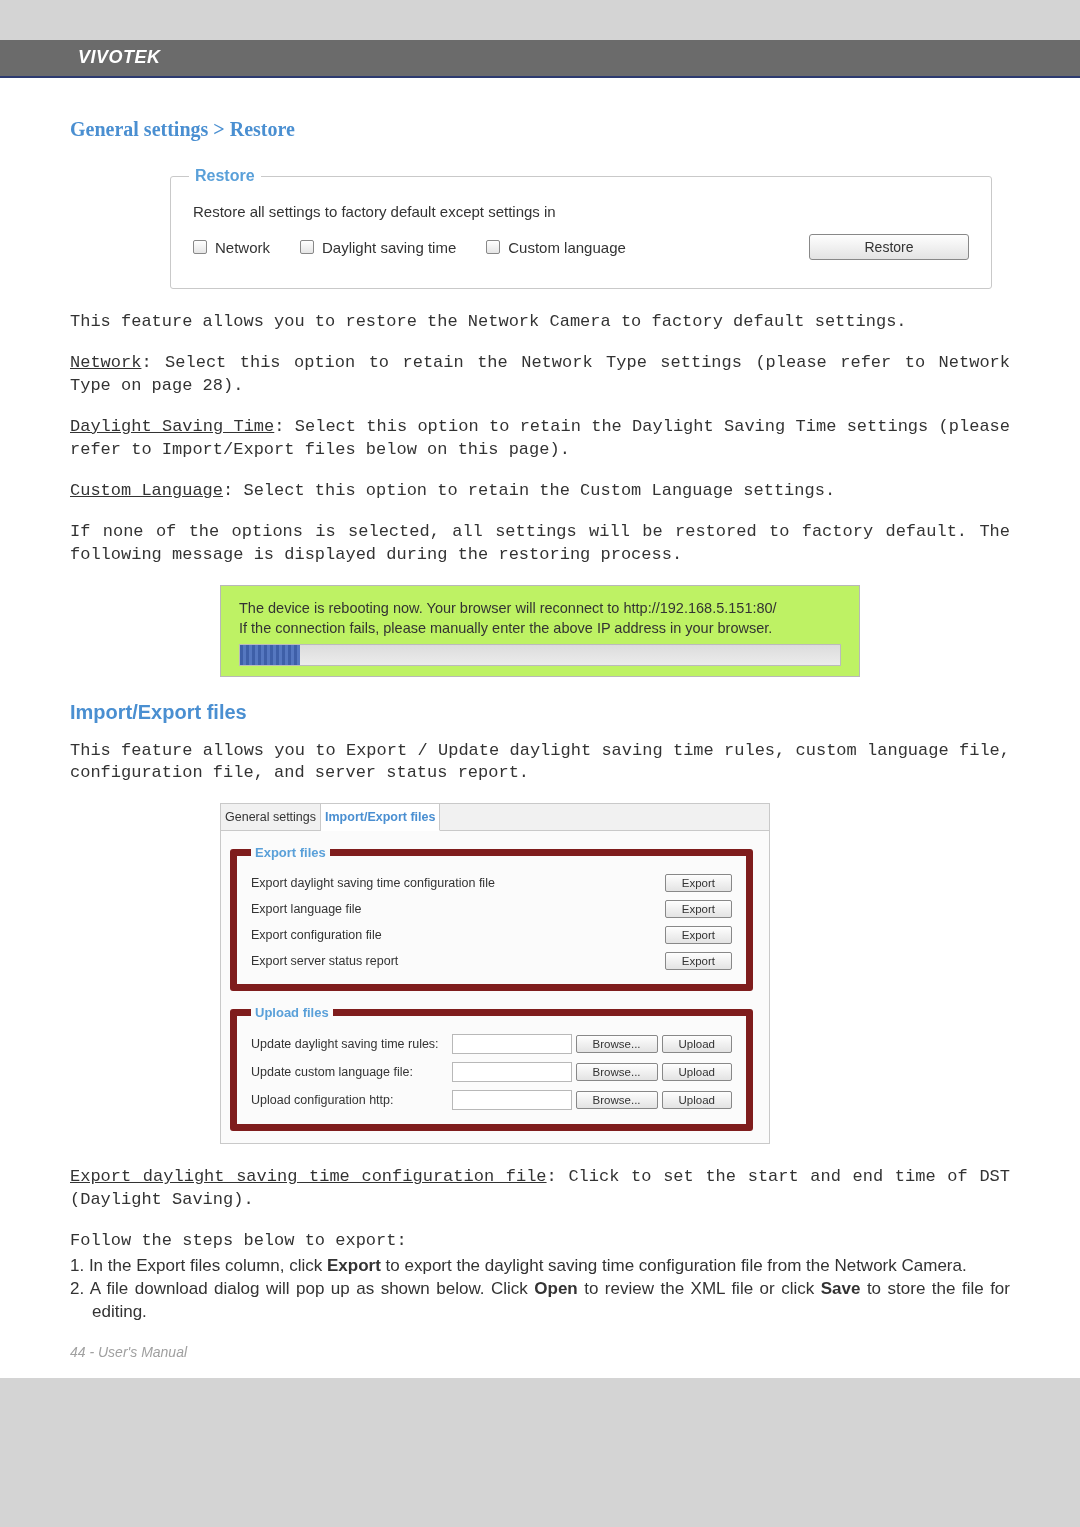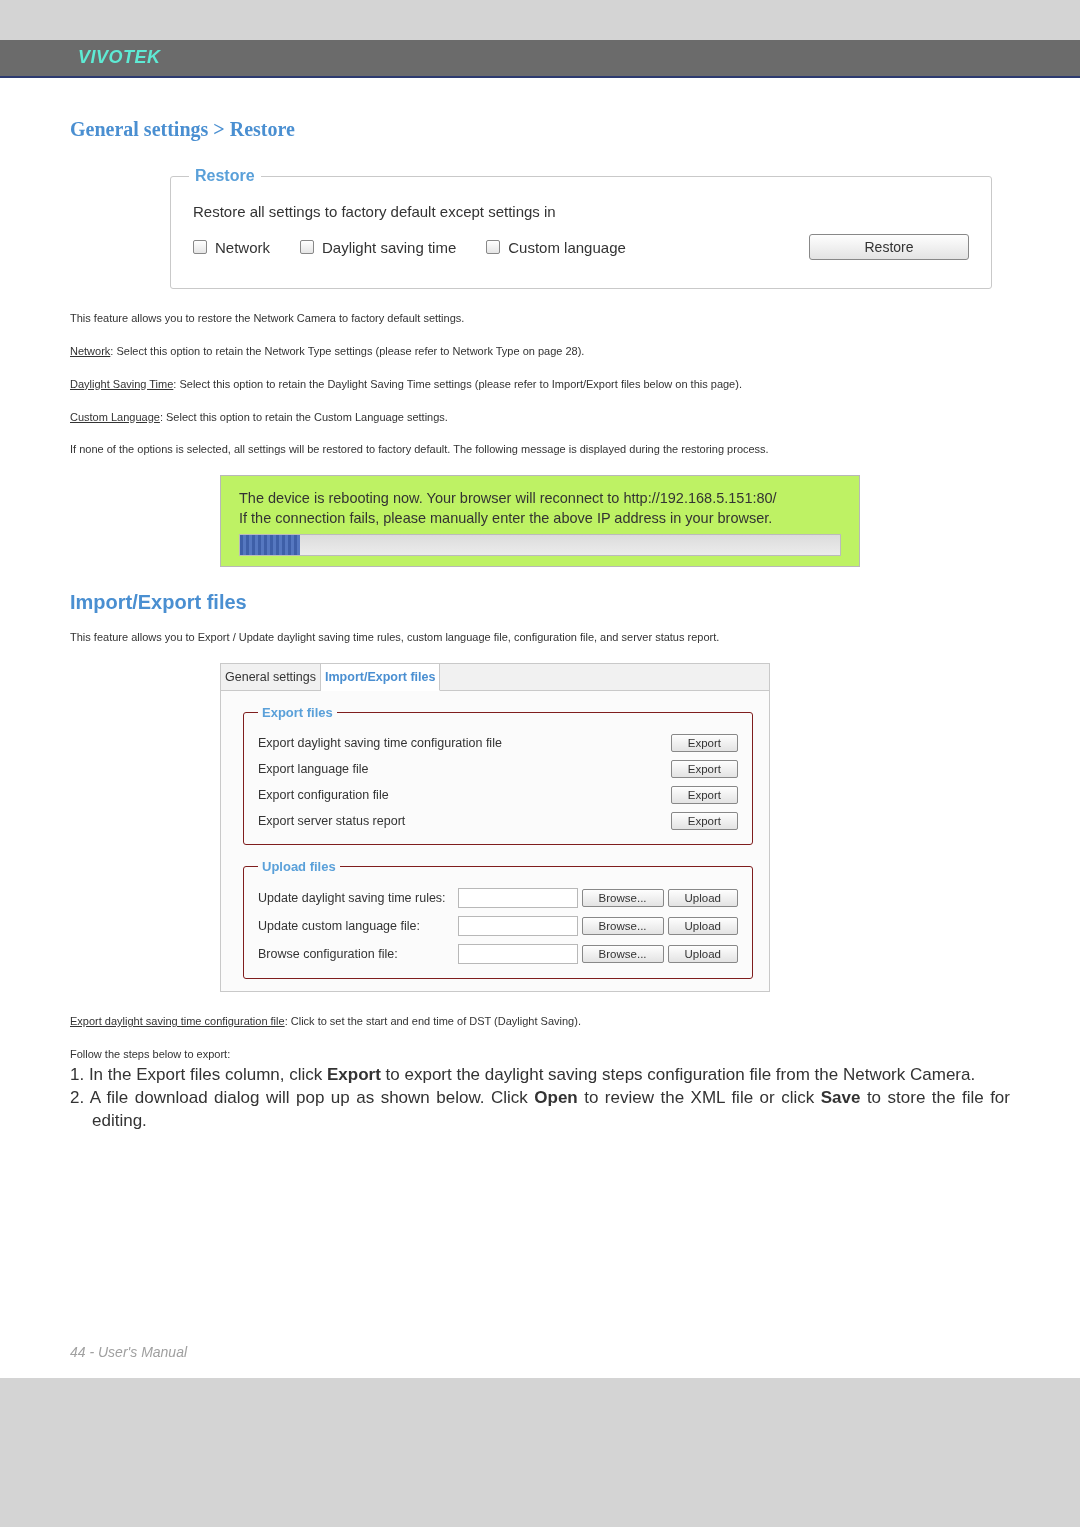--- a/index.html
+++ b/index.html
@@ -12,21 +12,21 @@
     color: #333;
   }
   .outer-pad { padding: 40px 0 35px 0; }
   .brand-bar {
     width: 100%;
     background: #6b6b6b;
     padding: 7px 0 8px 78px;
     border-bottom: 2px solid #2c3a6f;
   }
   .brand-bar span {
-    color: #5eead4;
+    color: #ffffff;
     font-style: italic;
     font-weight: bold;
     letter-spacing: 0.5px;
     font-size: 18px;
   }
   .page-white {
     background: #fff;
     margin: 0 auto;
     width: 100%;
     padding: 40px 70px 0 70px;
@@ -68,21 +68,21 @@
     margin-left: auto;
     width: 160px;
     height: 26px;
     border: 1px solid #888;
     background: linear-gradient(#fefefe,#e3e3e3);
     border-radius: 3px;
     font-size: 14px;
     display: flex; align-items: center; justify-content: center;
     cursor: pointer;
   }
-  p.body-text { font-size: 11px; line-height: 1.35; margin-bottom: 18px; text-align: justify; }
+  p.body-text { font-size: 17px; line-height: 1.35; margin-bottom: 18px; text-align: justify; font-family: Liberation Mono, monospace; }
   .u { text-decoration: underline; }
   .reboot-box {
     border: 1px solid #b8b8b8;
     margin: 8px 150px 14px 150px;
     padding: 14px 18px 10px 18px;
     background: #bef264;
   }
   .reboot-box p { font-size: 14.5px; color: #333; margin-bottom: 4px; }
   .progress {
     width: 100%; height: 22px;
@@ -110,23 +110,23 @@
   }
   .tabs { display: flex; border-bottom: 1px solid #c9c9c9; background: #f1f1f1; }
   .tab {
     padding: 6px 4px;
     font-size: 12.5px;
     border-right: 1px solid #c9c9c9;
     cursor: pointer;
   }
   .tab.active { color: #4a8fd1; background: #fff; font-weight: bold; border-bottom:1px solid #fff; margin-bottom:-1px; }
   fieldset.inner {
-    border: 1px solid #7f1d1d;
+    border: 7px solid #7f1d1d;
     border-radius: 3px;
-    margin: 14px 16px 0 22px;
+    margin: 14px 16px 0 9px;
     padding: 10px 14px;
   }
   fieldset.inner legend {
     color: #5aa0d9; font-weight: bold; font-size: 13px; padding: 0 4px;
   }
   .export-row, .upload-row {
     display: flex; align-items: center; justify-content: space-between;
     padding: 4px 0;
   }
   .export-row span, .upload-row span { font-size: 12.5px; color: #333; }
@@ -251,39 +251,39 @@
         </div>
         <div class="upload-row">
           <span>Update custom language file:</span>
           <div class="upload-ctrls">
             <div class="file-input"></div>
             <div class="mini-btn">Browse...</div>
             <div class="mini-btn">Upload</div>
           </div>
         </div>
         <div class="upload-row">
-          <span>Browse configuration file:</span>
+          <span>Upload configuration http:</span>
           <div class="upload-ctrls">
             <div class="file-input"></div>
             <div class="mini-btn">Browse...</div>
             <div class="mini-btn">Upload</div>
           </div>
         </div>
       </fieldset>
     </div>
 
     <p class="body-text">
       <span class="u">Export daylight saving time configuration file</span><span>: Click to set the start and end time of DST (Daylight Saving).</span>
     </p>
 
     <p class="body-text" style="margin-bottom:2px;">Follow the steps below to export:</p>
 
     <ol class="steps">
       <li>
-        <span>1. In the Export files column, click </span><span class="bold">Export</span><span> to export the daylight saving steps configuration file from the Network Camera.</span>
+        <span>1. In the Export files column, click </span><span class="bold">Export</span><span> to export the daylight saving time configuration file from the Network Camera.</span>
       </li>
       <li>
         <span>2. A file download dialog will pop up as shown below. Click </span><span class="bold">Open</span><span> to review the XML file or click </span><span class="bold">Save</span><span> to store the file for editing.</span>
       </li>
     </ol>
 
     <div class="footer">44 - User's Manual</div>
   </div>
 </div>
 

